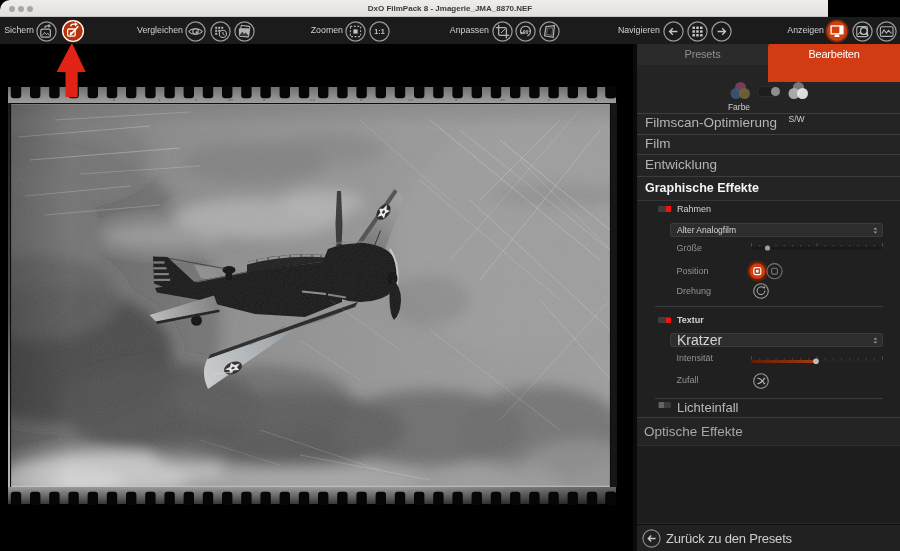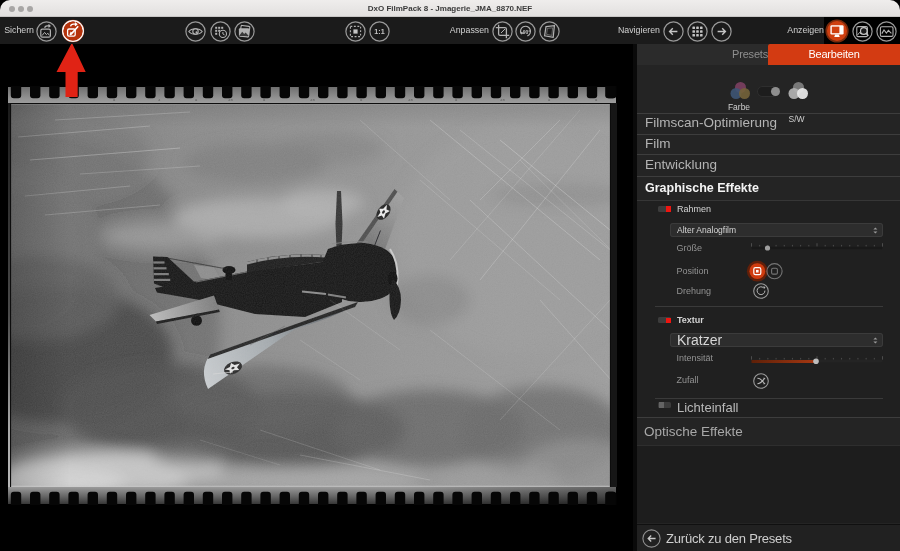--- a/index.html
+++ b/index.html
@@ -1,42 +1,42 @@
 <!DOCTYPE html>
 <html><head>
 <meta charset="utf-8">
 <style>
   * { margin:0; padding:0; box-sizing:border-box; }
   html,body { width:900px; height:551px; background:#000; overflow:hidden;
     font-family:"Liberation Sans", sans-serif; }
   #win { position:absolute; left:0; top:0; width:900px; height:551px;
     background:#000; border-radius:10px 10px 0 0; overflow:hidden; }
-  #titlebar { position:absolute; left:0; top:0; width:900px; height:17px;
+  #titlebar { position:absolute; left:0; top:0; width:828px; height:17px;
     background:linear-gradient(#efedec,#e2e0df); border-bottom:1px solid #c8c6c5; }
   .tl { position:absolute; top:5.7px; width:6px; height:6px; border-radius:50%;
     background:#a8a6a5; }
   #title { position:absolute; top:0; left:0; width:900px; height:17px;
     text-align:center; font-size:8px; font-weight:bold; color:#3a3a3a;
     line-height:17px; letter-spacing:0; }
-  #toolbar { position:absolute; left:0; top:17px; width:824px; height:27px;
+  #toolbar { position:absolute; left:0; top:17px; width:900px; height:27px;
     background:#1b1b1b; }
   .tblabel { position:absolute; top:0; height:27px; line-height:27px; width:120px;
     text-align:right; font-size:8.8px; letter-spacing:0px; color:#d2d2d2; }
   .ticon { position:absolute; top:3.8px; width:21px; height:21px; }
   #canvas { position:absolute; left:0; top:44px; width:635px; height:507px;
     background:#000; }
   #panel { position:absolute; left:637px; top:44px; width:263px; height:507px;
     background:#242424; }
   #paneldiv { position:absolute; left:633px; top:44px; width:4px; height:507px;
     background:#0a0a0a; }
   #tabs { position:absolute; left:0; top:0; width:263px; height:21px; }
   #tab-presets { position:absolute; left:0; top:0; width:131px; height:21px;
-    background:#2b2b2b; color:#8f8f8f; font-size:11px; letter-spacing:-0.2px; text-align:right;
+    background:#2b2b2b; color:#8f8f8f; font-size:11px; letter-spacing:-0.2px; text-align:center;
     line-height:21px; }
-  #tab-bearb { position:absolute; left:131px; top:0; width:132px; height:21px;
+  #tab-bearb { position:absolute; left:131px; top:0; width:132px; height:38px;
     background:#d33b12; color:#ffffff; font-size:11px; letter-spacing:-0.2px; text-align:center;
     line-height:21px; border-radius:2px 0 0 0; }
   .sep { position:absolute; left:0; width:263px; height:1px; background:#3d3d3d; }
   .sephead { position:absolute; left:0; width:263px; font-size:13.5px; }
   .lbl { position:absolute; font-size:9px; color:#929292; }
 </style>
 </head>
 <body>
 <div id="win">
 
@@ -329,20 +329,22 @@
 
   <div id="titlebar">
     <div class="tl" style="left:9px;"></div>
     <div class="tl" style="left:18.2px;"></div>
     <div class="tl" style="left:27.4px;"></div>
     <div id="title">DxO FilmPack 8 - Jmagerie_JMA_8870.NEF</div>
   </div>
 
   <div id="toolbar">
     <div class="tblabel" style="left:-86px;">Sichern</div>
+    <div class="tblabel" style="left:63px;">Vergleichen</div>
+    <div class="tblabel" style="left:223px;">Zoomen</div>
     <div class="tblabel" style="left:369px;">Anpassen</div>
     <div class="tblabel" style="left:540px;">Navigieren</div>
     <div class="tblabel" style="left:704px;">Anzeigen</div>
     <svg class="ticon" style="left:36px;" viewBox="0 0 21 21">
       <circle cx="10.5" cy="10.5" r="9.6" fill="none" stroke="#9a9a9a" stroke-width="1.2"></circle>
       <rect x="4.8" y="8.2" width="9.6" height="8" rx="1.5" fill="none" stroke="#b2b2b2" stroke-width="1.2"></rect>
       <path d="M6,14.6 L8.6,11.4 L10.4,13.6 L11.8,12.2 L13.4,14.4" fill="none" stroke="#b2b2b2" stroke-width="1"></path>
       <path d="M8.8,7 Q8.8,4.9 11.2,4.9 L13.9,4.9 M12.5,3.5 L14.1,4.9 L12.5,6.3" fill="none" stroke="#b2b2b2" stroke-width="1.1"></path>
     </svg>
     <svg class="ticon" style="left:60.6px;top:1.7px;width:24px;height:24px;" viewBox="0 0 24 24">

